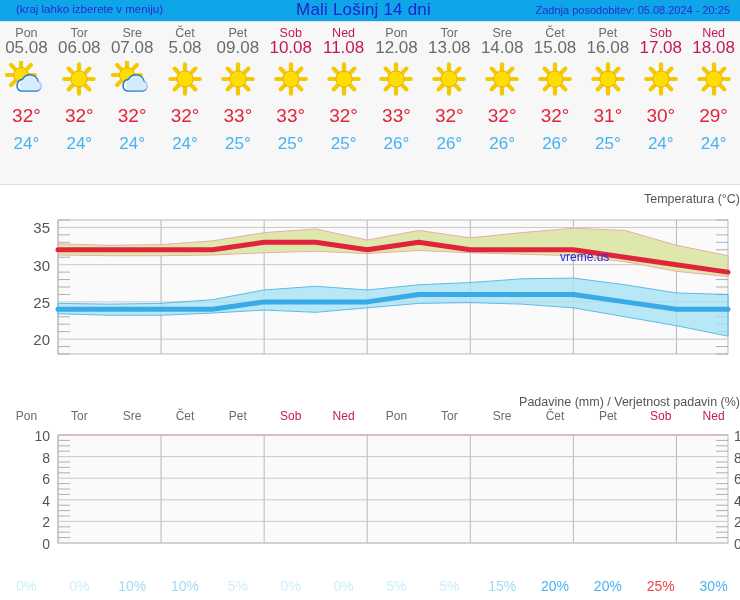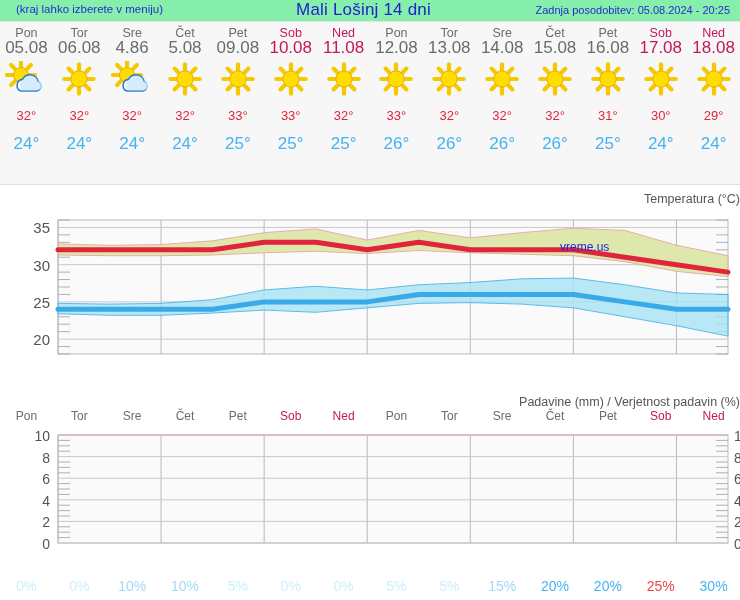--- a/index.html
+++ b/index.html
@@ -8,21 +8,21 @@
     width:740px; height:600px;
     background:#ffffff;
     font-family:"Liberation Sans", sans-serif;
     overflow:hidden;
   }
   .page { position:relative; width:740px; height:600px; }
 
   
   .header {
     position:relative; height:22px; width:740px;
-    background:#86efac;
+    background:#0ea5e9;
     border-bottom:1px solid #e2e2e2;
   }
   .hdr-left {
     position:absolute; left:16px; top:3px;
     font-size:11.5px; color:#2a2ad0;
   }
   .hdr-title {
     position:absolute; left:0; right:13px; top:0px;
     text-align:center; font-size:17px; color:#2222cc;
     letter-spacing:0.2px;
@@ -41,33 +41,33 @@
   .days { display:flex; width:740px; height:163px; padding-top:4px; }
   .day {
     flex:1 1 0; text-align:center;
     display:flex; flex-direction:column; align-items:center;
   }
   .dname { font-size:12.5px; color:#6b6b6b; line-height:15px; }
   .ddate { font-size:17px; color:#6b6b6b; line-height:14px; }
   .day.weekend .dname, .day.weekend .ddate { color:#c2185b; }
 
   .icon-wrap { height:44px; display:flex; align-items:center; justify-content:center; margin-top:2px;}
-  .tmax { font-size:13px; color:#e0243c; line-height:30px; }
+  .tmax { font-size:19px; color:#e0243c; line-height:30px; }
   .tmin { font-size:17px; color:#45b3f0; line-height:26px; }
 
   
   .chart-block { position:relative; width:740px; }
   .chart-title {
     text-align:right; font-size:12.5px; color:#555; padding-top:7px;
   }
   .svgwrap { display:block; }
 
   .watermark {
     position:absolute; font-size:12px; color:#2222dd;
-    left:560px; top:240px;
+    left:560px; top:250px;
   }
 
   
   .pday-row { display:flex; width:740px; padding:0 0 2px 0; }
   .pday { flex:1 1 0; text-align:center; font-size:12px; color:#6b6b6b; }
   .pday.weekend { color:#c2185b; }
   .pct-row { display:flex; width:740px; position:absolute; left:0; bottom:2px; }
   .pct { flex:1 1 0; text-align:center; font-size:14px; }
 </style>
 </head>
@@ -120,21 +120,21 @@
               <line x1="20.999999999999996" y1="8.3" x2="20.999999999999996" y2="3.3000000000000007" stroke="#f5c800" stroke-width="4.2" stroke-linecap="round"></line>
               <line x1="27.858935777509508" y1="11.141064222490488" x2="31.394469683442246" y2="7.605530316557749" stroke="#f5c800" stroke-width="4.2" stroke-linecap="round"></line>
               <circle cx="21" cy="18" r="8.2" fill="#ffdd00" stroke="#e8a800" stroke-width="1"></circle>
             </svg>
           </div>
           <div class="tmax">32°</div>
           <div class="tmin">24°</div>
         </div>
         <div class="day">
           <div class="dname">Sre</div>
-          <div class="ddate">4.86</div>
+          <div class="ddate">07.08</div>
           <div class="icon-wrap">
             <svg width="42" height="36" viewBox="0 0 42 36">
       <line x1="25" y1="14" x2="30" y2="14" stroke="#f5c800" stroke-width="4.2" stroke-linecap="round"></line>
               <line x1="22.36396103067893" y1="20.36396103067893" x2="25.899494936611667" y2="23.899494936611664" stroke="#f5c800" stroke-width="4.2" stroke-linecap="round"></line>
               <line x1="16" y1="23" x2="16" y2="28" stroke="#f5c800" stroke-width="4.2" stroke-linecap="round"></line>
               <line x1="9.636038969321072" y1="20.36396103067893" x2="6.100505063388336" y2="23.899494936611667" stroke="#f5c800" stroke-width="4.2" stroke-linecap="round"></line>
               <line x1="7" y1="14.000000000000002" x2="2" y2="14.000000000000002" stroke="#f5c800" stroke-width="4.2" stroke-linecap="round"></line>
               <line x1="9.63603896932107" y1="7.636038969321072" x2="6.100505063388333" y2="4.100505063388336" stroke="#f5c800" stroke-width="4.2" stroke-linecap="round"></line>
               <line x1="15.999999999999998" y1="5" x2="15.999999999999998" y2="0" stroke="#f5c800" stroke-width="4.2" stroke-linecap="round"></line>
               <line x1="22.363961030678926" y1="7.636038969321071" x2="25.899494936611664" y2="4.100505063388333" stroke="#f5c800" stroke-width="4.2" stroke-linecap="round"></line>

